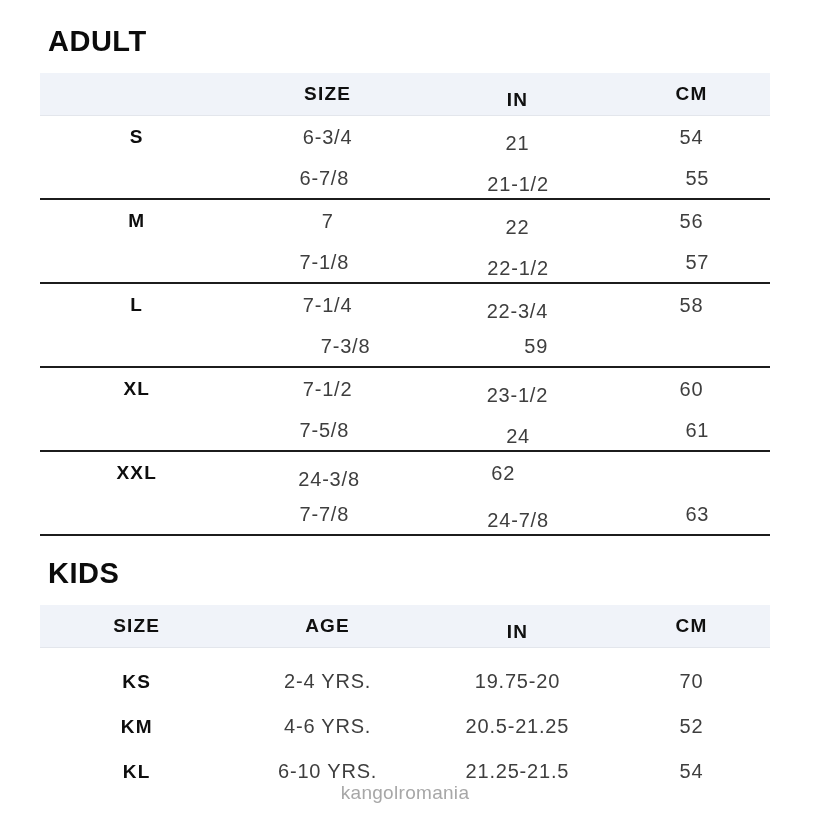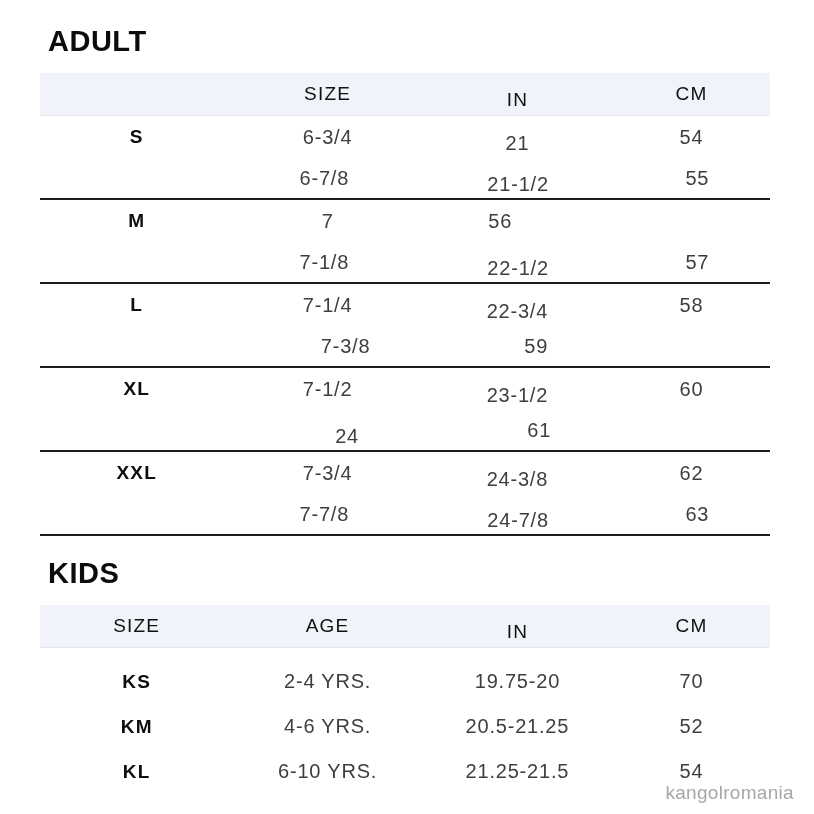--- a/index.html
+++ b/index.html
@@ -2,21 +2,21 @@
 <html><head>
 <meta charset="utf-8">
 <style>
   * { margin:0; padding:0; box-sizing:border-box; }
   html,body { background:#ffffff; }
   .page {
     position:relative;
     width:814px; height:814px;
     background:#ffffff;
     font-family:"Liberation Sans", sans-serif;
-    padding:24px 20px 0 40px;
+    padding:24px 44px 0 40px;
     overflow:hidden;
   }
   .section-title {
     font-size:29px;
     font-weight:800;
     letter-spacing:0.5px;
     color:#0c0c0c;
     margin-left:8px;
     height:34px;
     line-height:34px;
@@ -27,21 +27,21 @@
   .table { width:730px; }
 
   .thead {
     display:flex;
     align-items:center;
     height:43px;
     background:#f0f3f9;
     border-bottom:1px solid rgba(0,0,0,0.05);
   }
   .thead .cell {
-    font-weight:normal;
+    font-weight:bold;
     font-size:19px;
     letter-spacing:1.2px;
     color:#101010;
   }
 
   .cell { text-align:center; }
   .c1 { width:26.5%; }
   .c2 { width:25.8%; }
   .c3 { width:26.2%;margin-top:12px; }
   .c4 { width:21.5%; }
@@ -59,21 +59,21 @@
   .row .label {
     font-weight:bold;
     font-size:19px;
     letter-spacing:1.2px;
     color:#0e0e0e;
   }
   .group-end { border-bottom:2px solid #1c1c1c;gap:18px; }
 
   .watermark {
     margin-top:-1px;
-    text-align:right;
+    text-align:center;
     font-size:19px;
     color:#a7a7a7;
     letter-spacing:0.3px;
   }
 </style>
 </head>
 <body>
 
 <div class="page">
 
@@ -97,20 +97,21 @@
       <div class="row group-end">
         <div class="cell c1 label"></div>
         <div class="cell c2">6-7/8</div>
         <div class="cell c3">21-1/2</div>
         <div class="cell c4">55</div>
       </div>
 
       <div class="row">
         <div class="cell c1 label">M</div>
         <div class="cell c2">7</div>
+        <div class="cell c3">22</div>
         <div class="cell c4">56</div>
       </div>
       <div class="row group-end">
         <div class="cell c1 label"></div>
         <div class="cell c2">7-1/8</div>
         <div class="cell c3">22-1/2</div>
         <div class="cell c4">57</div>
       </div>
 
       <div class="row">
@@ -126,27 +127,27 @@
       </div>
 
       <div class="row">
         <div class="cell c1 label">XL</div>
         <div class="cell c2">7-1/2</div>
         <div class="cell c3">23-1/2</div>
         <div class="cell c4">60</div>
       </div>
       <div class="row group-end">
         <div class="cell c1 label"></div>
+        <div class="cell c2">7-5/8</div>
         <div class="cell c3">24</div>
         <div class="cell c4">61</div>
       </div>
 
       <div class="row">
         <div class="cell c1 label">XXL</div>
-        <div class="cell c2">7-3/4</div>
         <div class="cell c3">24-3/8</div>
         <div class="cell c4">62</div>
       </div>
       <div class="row group-end">
         <div class="cell c1 label"></div>
         <div class="cell c2">7-7/8</div>
         <div class="cell c3">24-7/8</div>
         <div class="cell c4">63</div>
       </div>
     </div>

